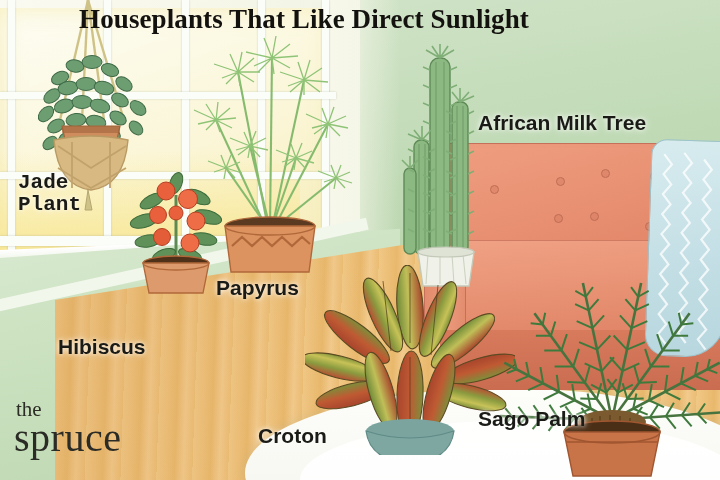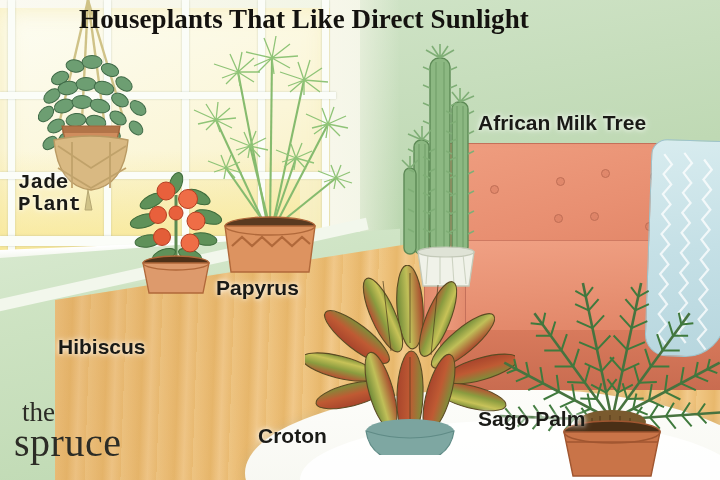--- a/index.html
+++ b/index.html
@@ -67,21 +67,21 @@
     border:1px solid #9dc3cc;
     transform:rotate(2deg);overflow:hidden;}
   #blanket-zz{position:absolute;left:6px;top:10px;width:66px;height:200px;opacity:.75;}
   
   #title{left:0;top:4px;width:608px;text-align:center;
     font-family:"Liberation Serif",serif;font-weight:bold;font-size:27px;color:#14120f;
     letter-spacing:.1px;}
   .label{font-weight:bold;color:#1a1a16;font-size:21px;line-height:1.06;
     text-shadow:0 0 4px rgba(255,255,255,.85),0 0 8px rgba(255,255,255,.6);white-space:pre-line;}
   #logo{left:14px;top:400px;color:#2c2c26;}
-  #logo .logo-the{font-family:"Liberation Serif",serif;font-size:27px;line-height:.9;display:block;margin-left:8px;}
+  #logo .logo-the{font-family:"Liberation Serif",serif;font-size:21px;line-height:.9;display:block;margin-left:2px;}
   #logo .logo-spruce{font-family:"Liberation Serif",serif;font-size:40px;line-height:.95;display:block;letter-spacing:.5px;}
 </style>
 </head>
 <body>
 
 <div id="scene">
 
   <div class="abs" id="wall-right"></div>
   <div class="abs" id="wall-left"></div>
   <div class="abs" id="wall-blend"></div>

